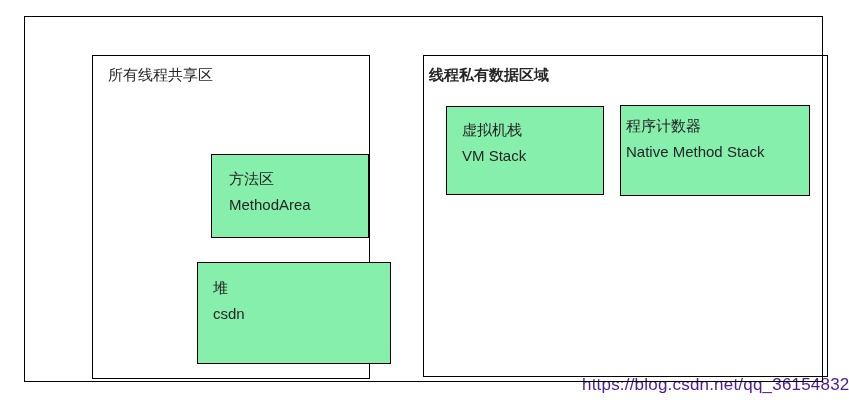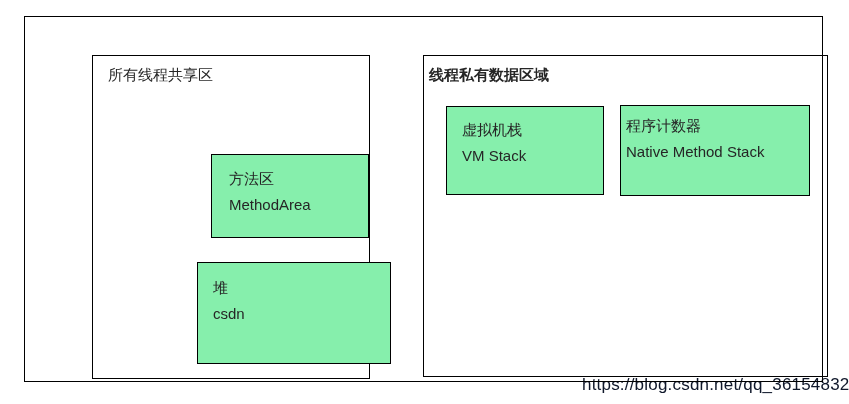--- a/index.html
+++ b/index.html
@@ -43,21 +43,21 @@
   .node-vm     { left: 421px; top: 89px;  width: 158px; height: 89px;  padding: 10px 0 0 15px; }
   .node-native { left: 595px; top: 88px;  width: 190px; height: 91px;  padding: 7px 0 0 5px; }
   .node-pc     { left: 422px; top: 212px; width: 370px; height: 117px; padding: 9px 0 0 20px; }
   .watermark {
     position: absolute;
     left: 582px;
     top: 375px;
     z-index: 1;
     font-size: 17px;
     letter-spacing: 0.2px;
-    color: #0f172a;
+    color: #4c1d95;
     white-space: nowrap;
   }
 </style>
 </head>
 <body>
 
 <div class="page">
 
   <div class="frame outer-frame">
 

